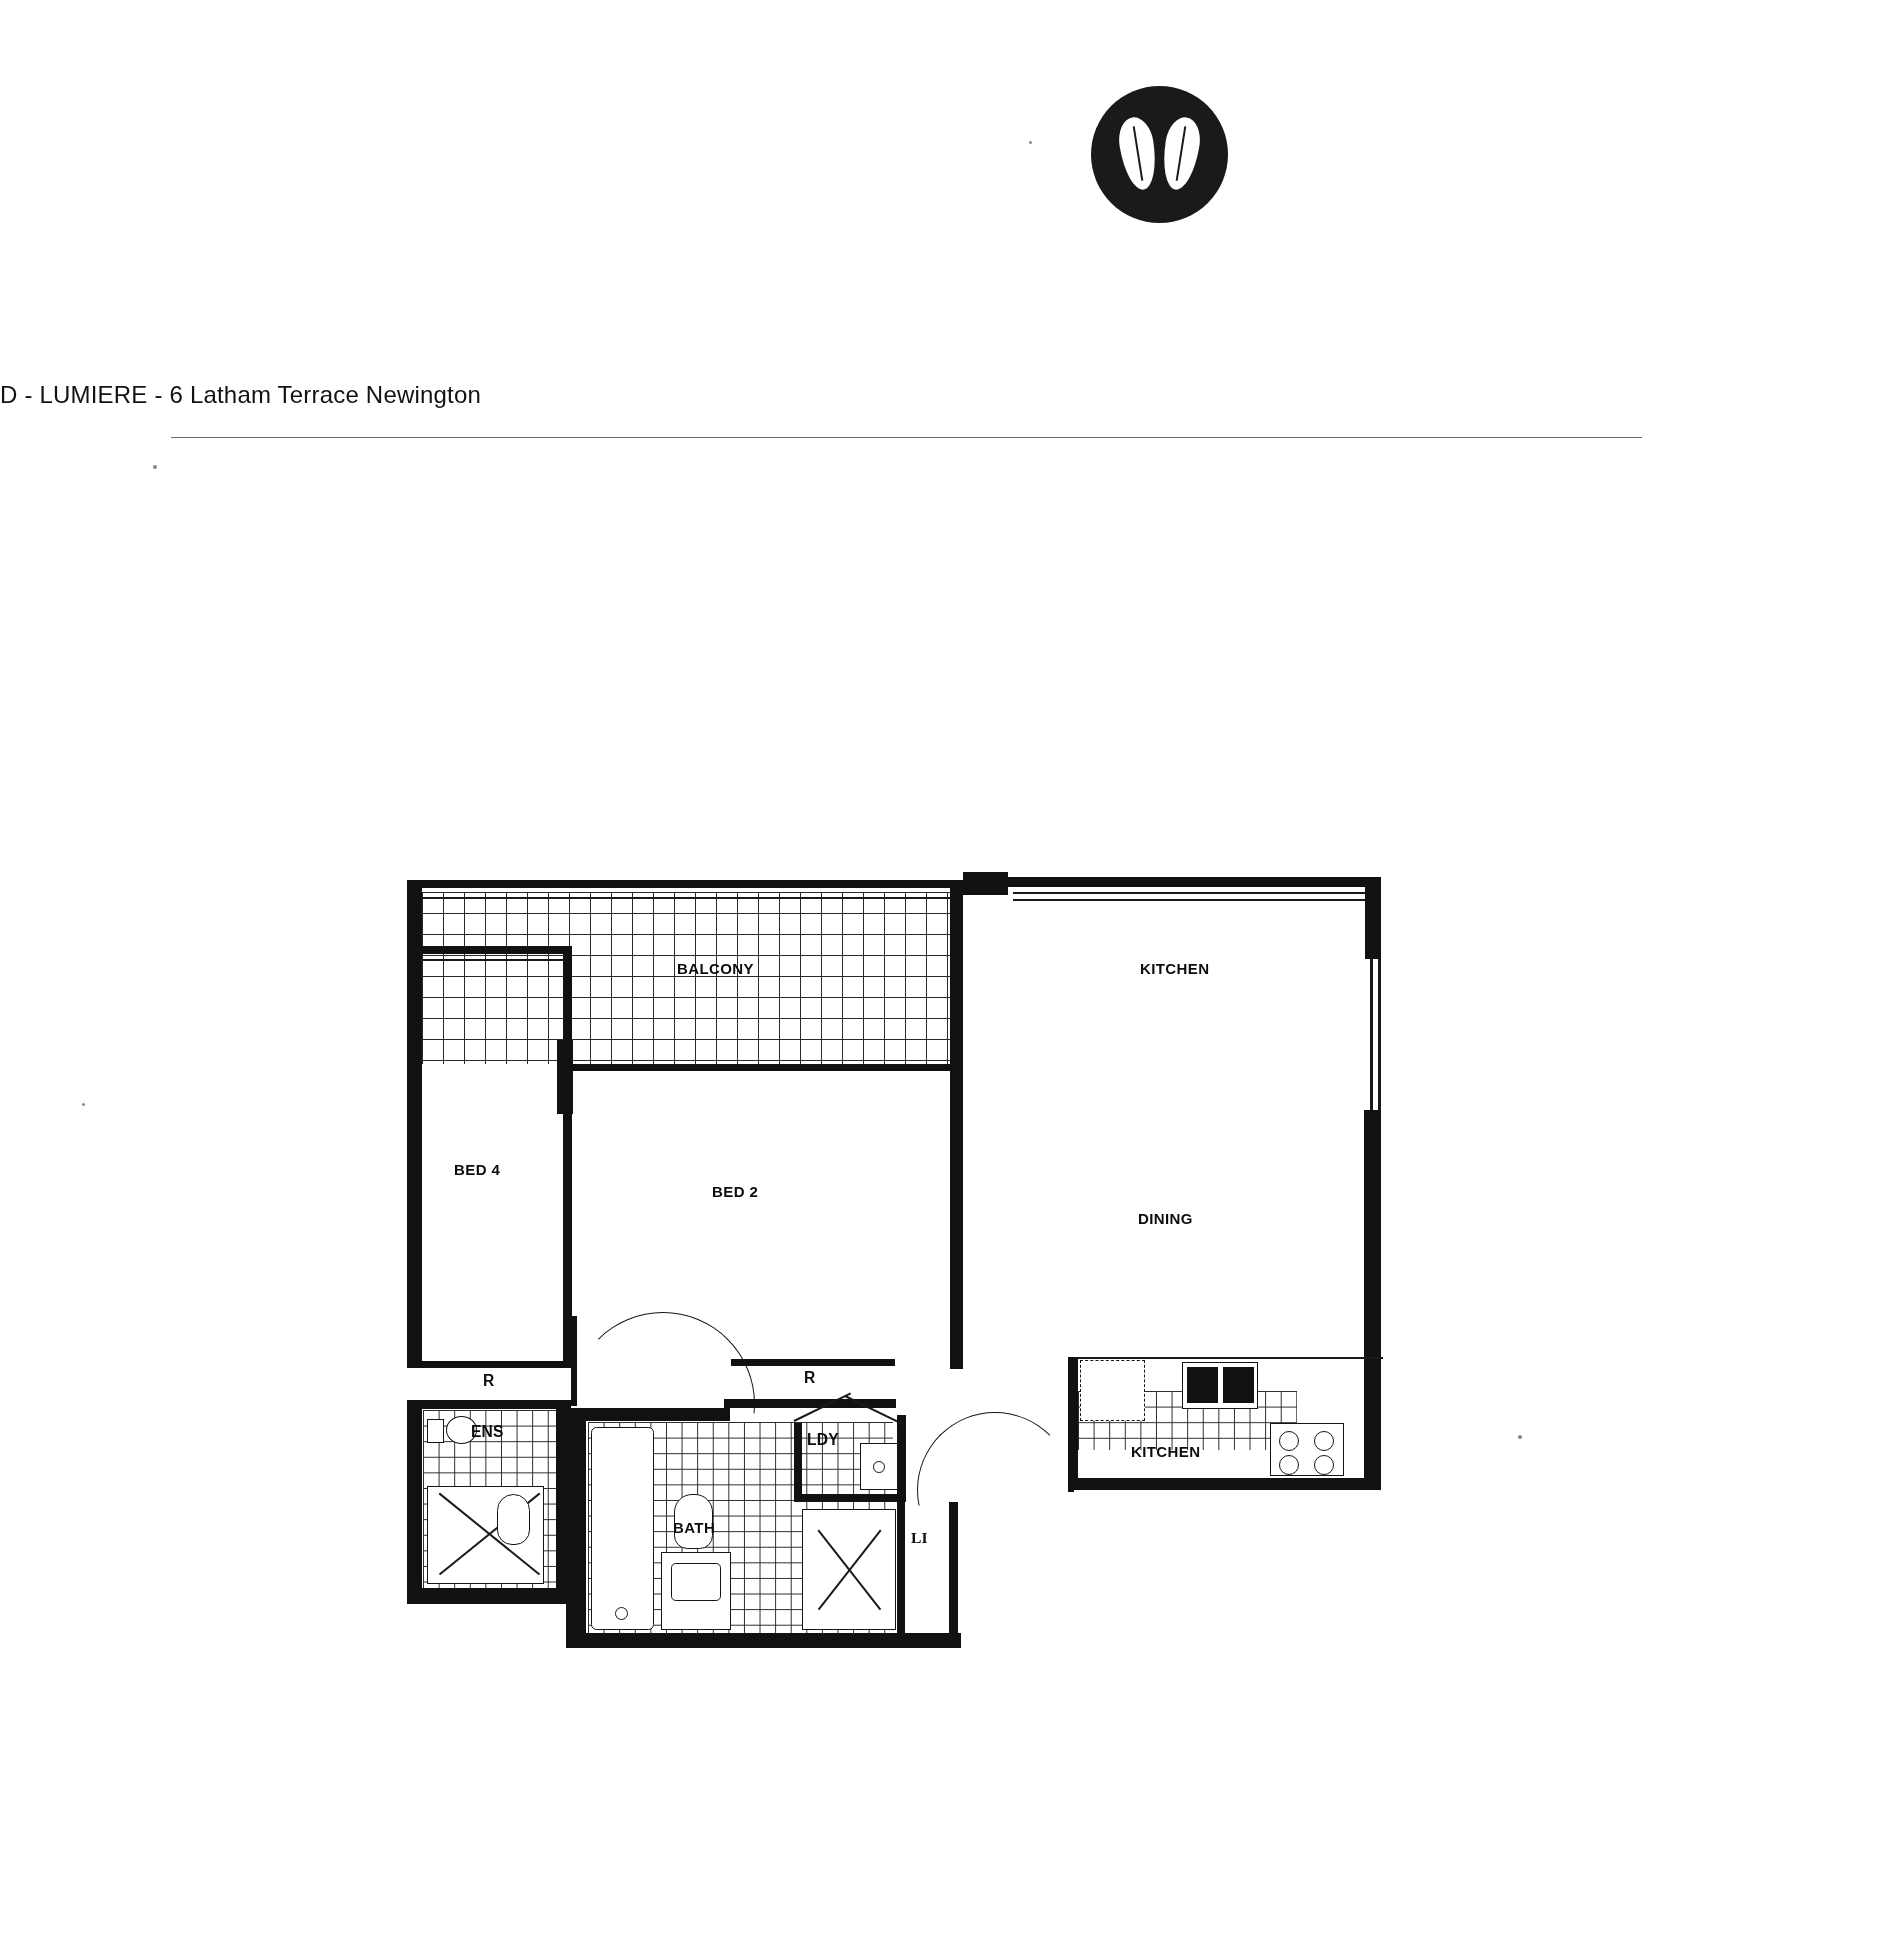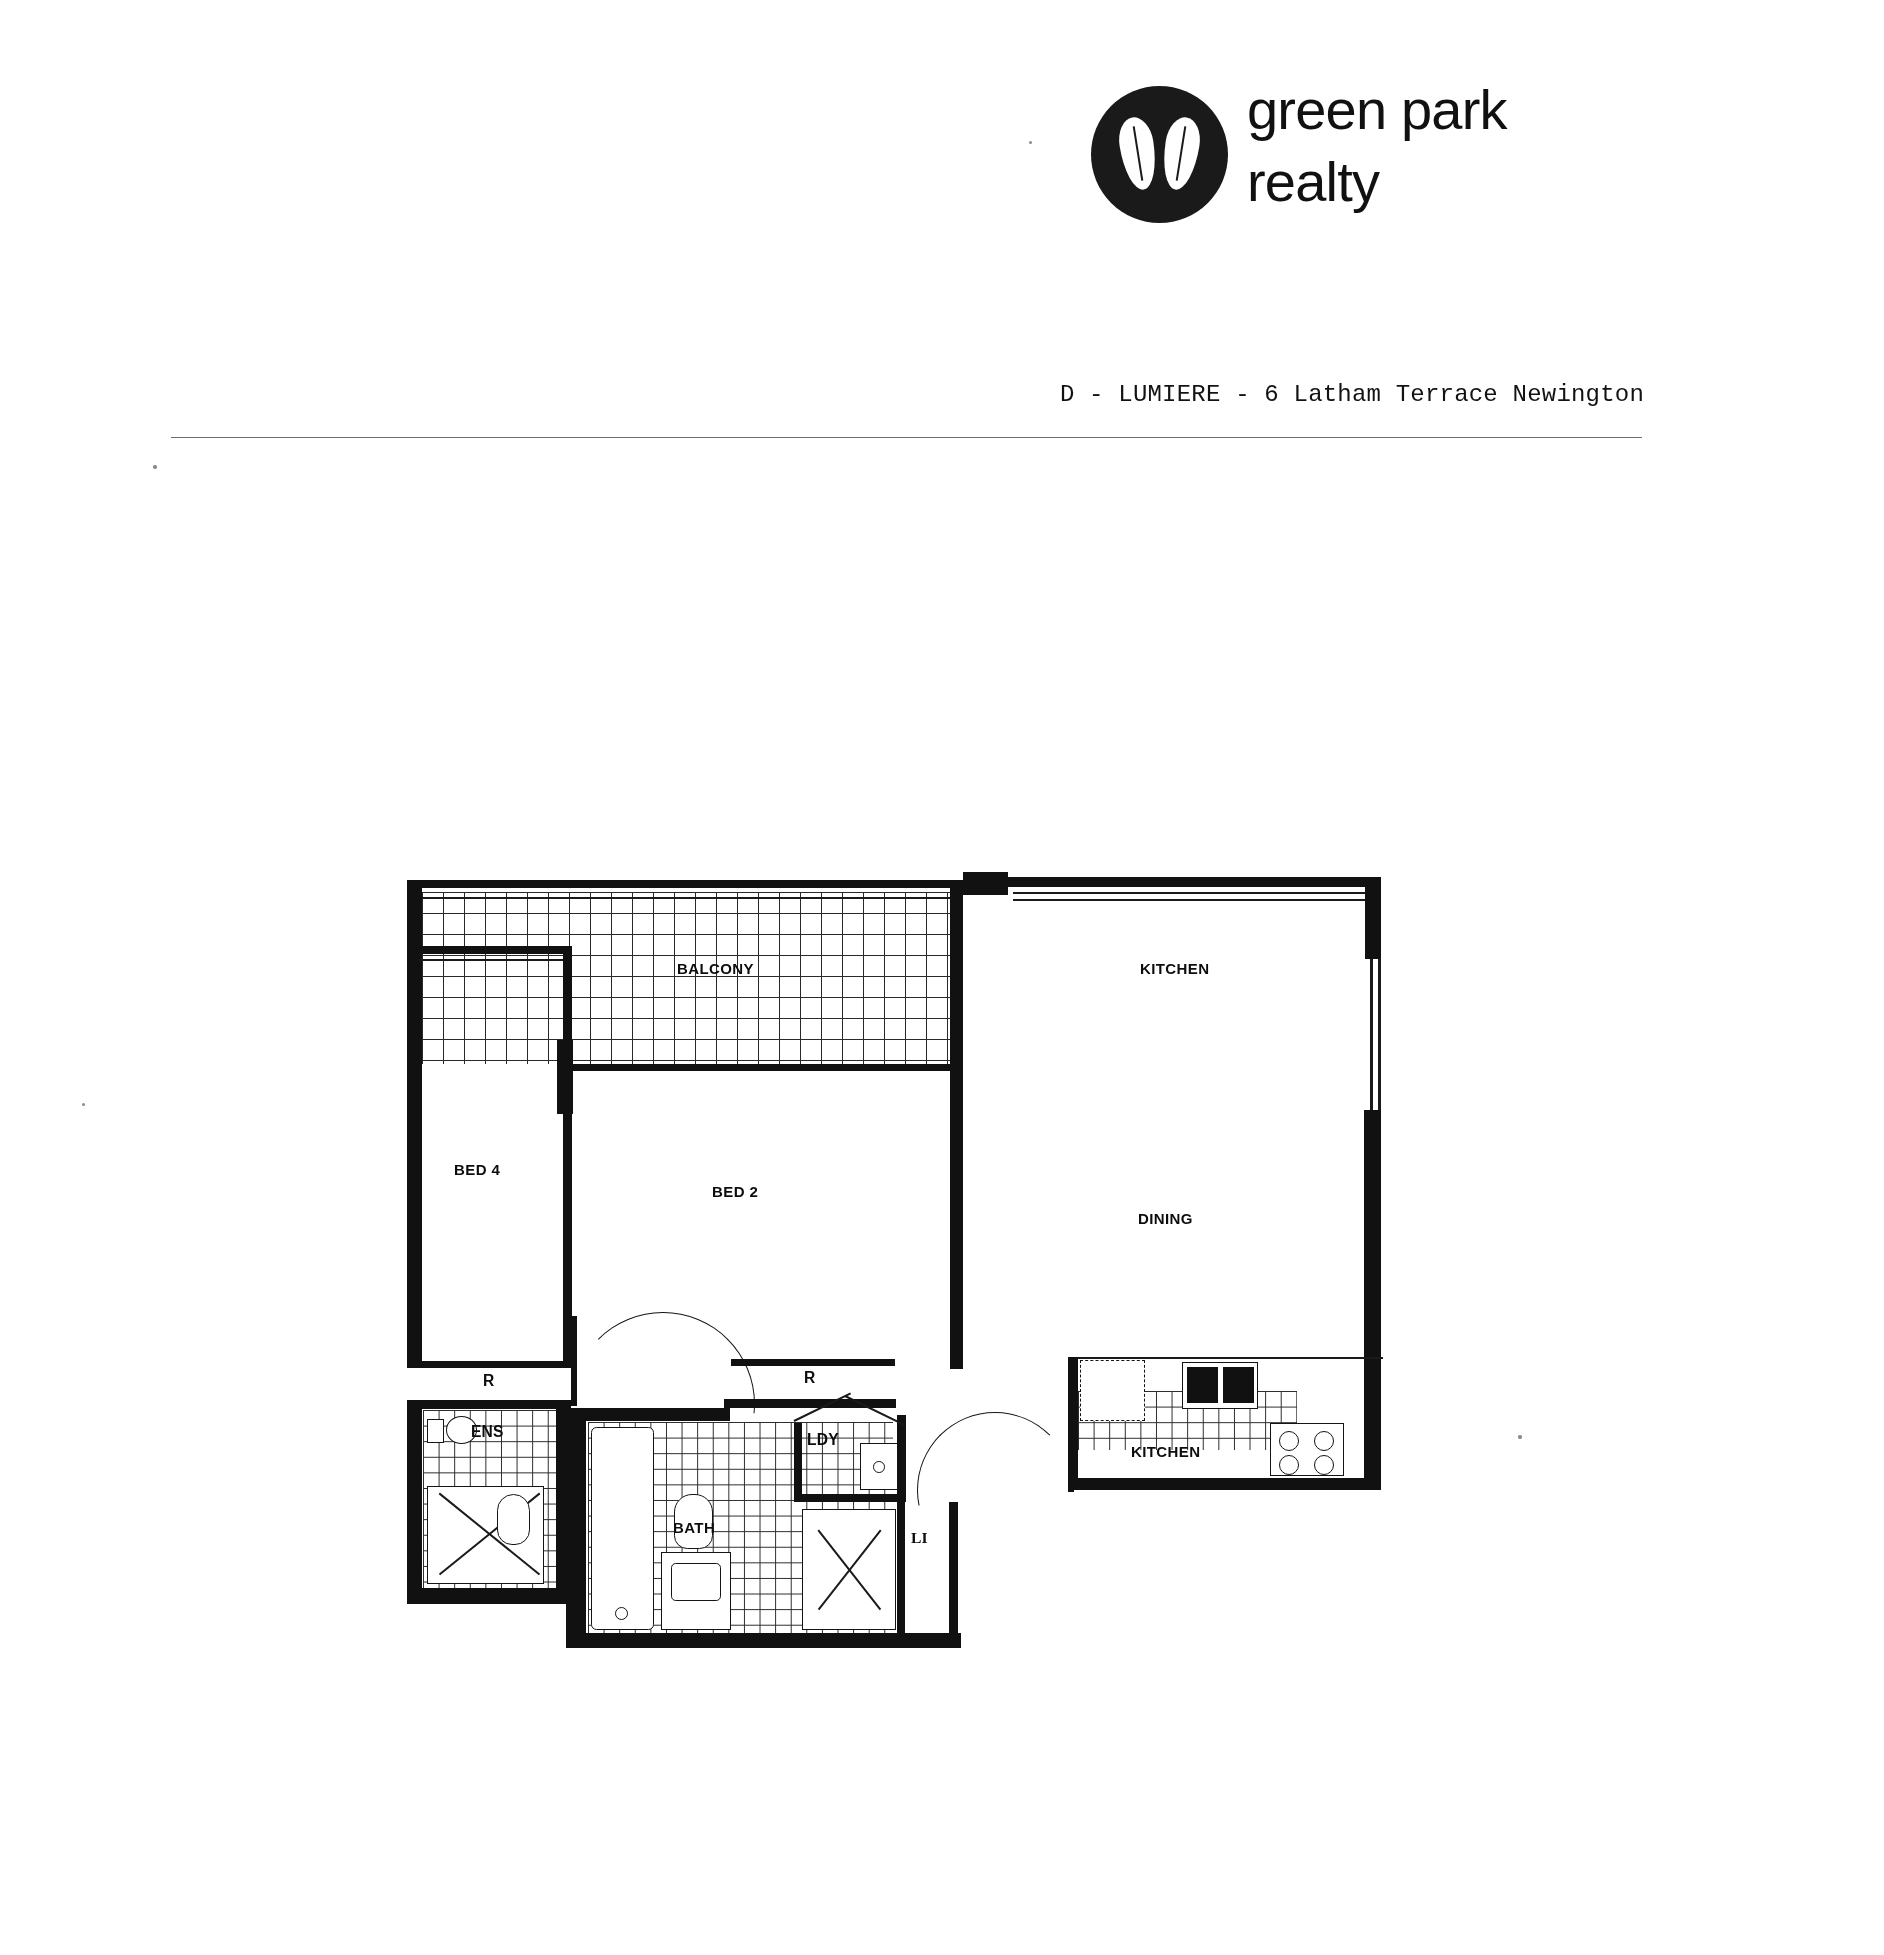--- a/index.html
+++ b/index.html
@@ -63,26 +63,25 @@
     color: #111111;
   }
   #logo-text .ln { display: block; }
 
   
   #plan-title {
     position: absolute;
     left: 0;
     top: 381px;
     width: 1644px;
-    text-align: right;
+    text-align: left;
     font-size: 24px;
     font-weight: 400;
     color: #121212;
     letter-spacing: 0.2px;
-    font-family: Liberation Mono, monospace;
   }
   #title-rule {
     position: absolute;
     left: 171px;
     top: 437px;
     width: 1471px;
     height: 1.2px;
     background: #6d6d6d;
   }
 
@@ -159,24 +158,20 @@
 <body>
 
 <div id="logo-block">
   <div id="logo-mark">
     <div class="leaf" id="leaf-left">
       <div class="leaf-vein"></div>
     </div>
     <div class="leaf" id="leaf-right">
       <div class="leaf-vein"></div>
     </div>
-  </div>
-  <div id="logo-text">
-    <span class="ln">green park</span>
-    <span class="ln">realty</span>
   </div>
 </div>
 
 <div id="plan-title">D - LUMIERE - 6 Latham Terrace Newington</div>
 <div id="title-rule"></div>
 
 <div id="floorplan">
 
   <div class="tile" style="left:19px; top:23.5px; width:532px; height:172px;"></div>
 

